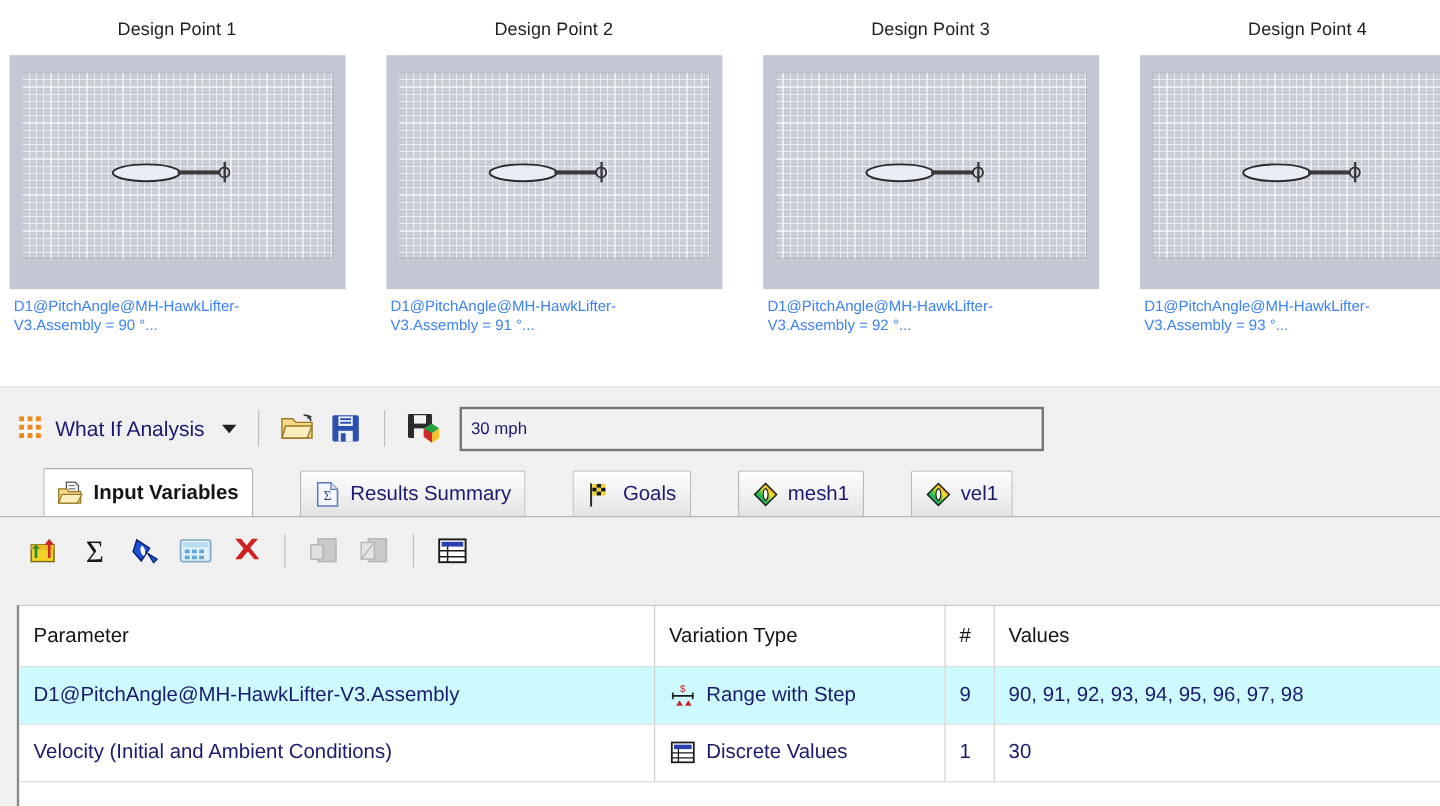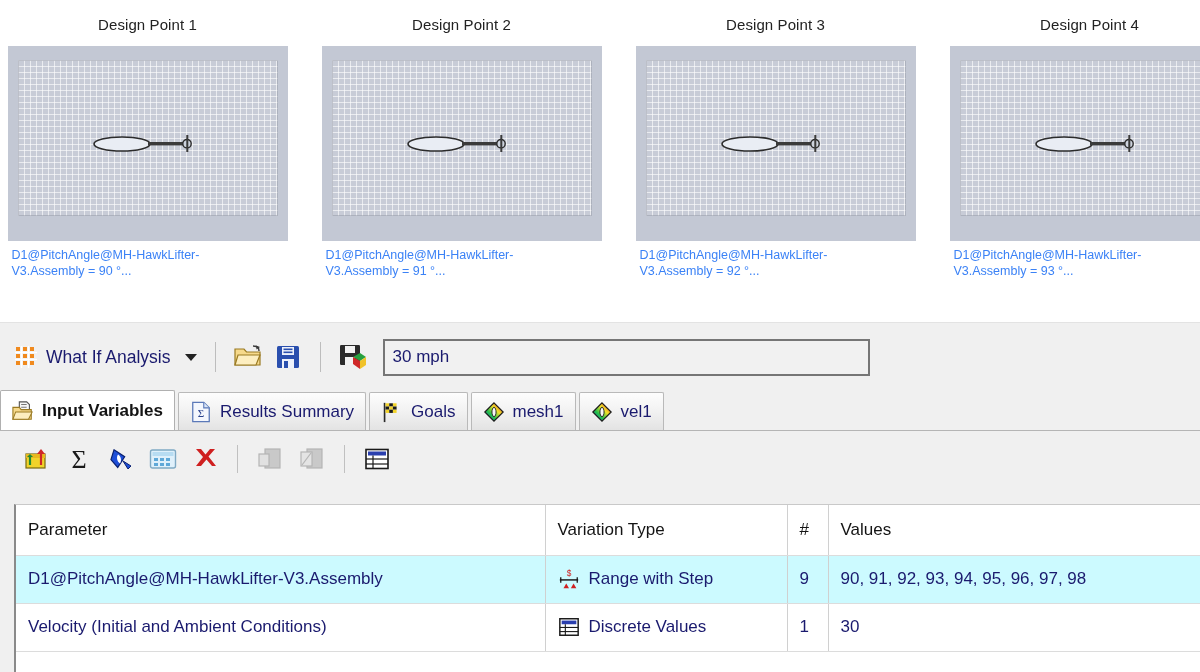--- a/index.html
+++ b/index.html
@@ -74,36 +74,37 @@
   }
   .vsep { width: 1px; height: 30px; background: #bdbdbd; margin: 0 12px; }
   .tbtn {
     width: 40px; height: 40px; display: flex; align-items: center; justify-content: center;
     cursor: default;
   }
   .valuefield {
     width: 487px; height: 37px; margin-left: 10px;
     background: #f1f1f1; border: 2px solid #767676;
     display: flex; align-items: center; padding: 0 8px;
-    font-size: 17px; color: #1a1a6e;
+    font-size: 14px; color: #1a1a6e;
   }
 
   
   .tabrow {
     position: absolute; top: 68px; left: 0; width: 1200px; height: 40px;
     display: flex; align-items: flex-end;
     border-bottom: 1px solid #b5b5b5;
   }
   .tab {
     height: 38px; display: flex; align-items: center; gap: 8px;
     padding: 0 11px; font-size: 17px; color: #1a1a6e;
     background: linear-gradient(to bottom,#fdfdfd 0%,#f2f2f2 48%,#e3e3e3 100%);
     border: 1px solid #b9b9b9; border-bottom: none;
     margin-right: 3px; cursor: default; white-space: nowrap;
     border-radius: 2px 2px 0 0;
+    margin-left: 36px;
   }
   .tab.active {
     background: #ffffff; font-weight: bold; color: #141414;
     height: 40px; border-color: #b0b0b0; position: relative; z-index: 3;
   }
   .tab-ico { width: 22px; height: 22px; flex: 0 0 22px; display:block; }
 
   
   .icobar {
     position: absolute; top: 109px; left: 0; width: 1200px; height: 54px;

